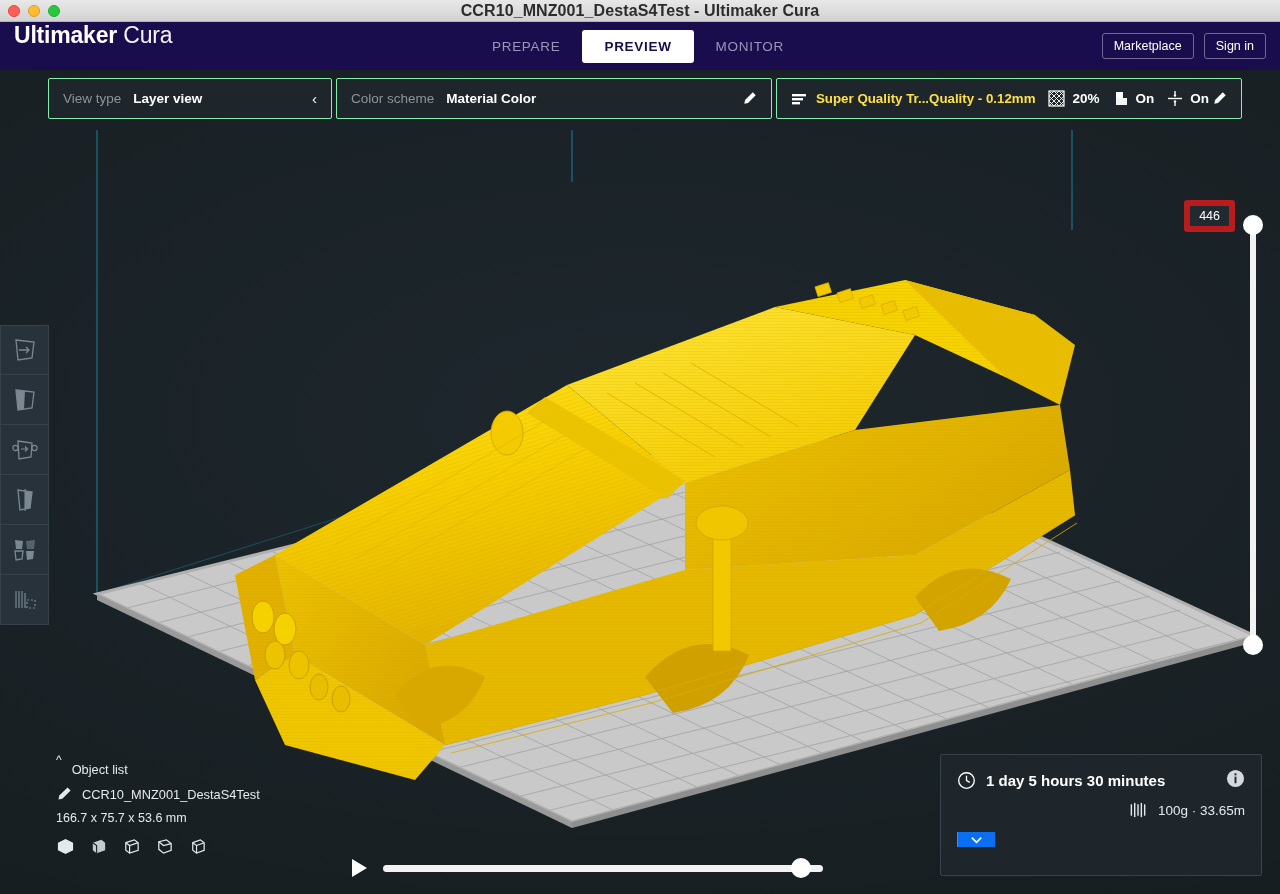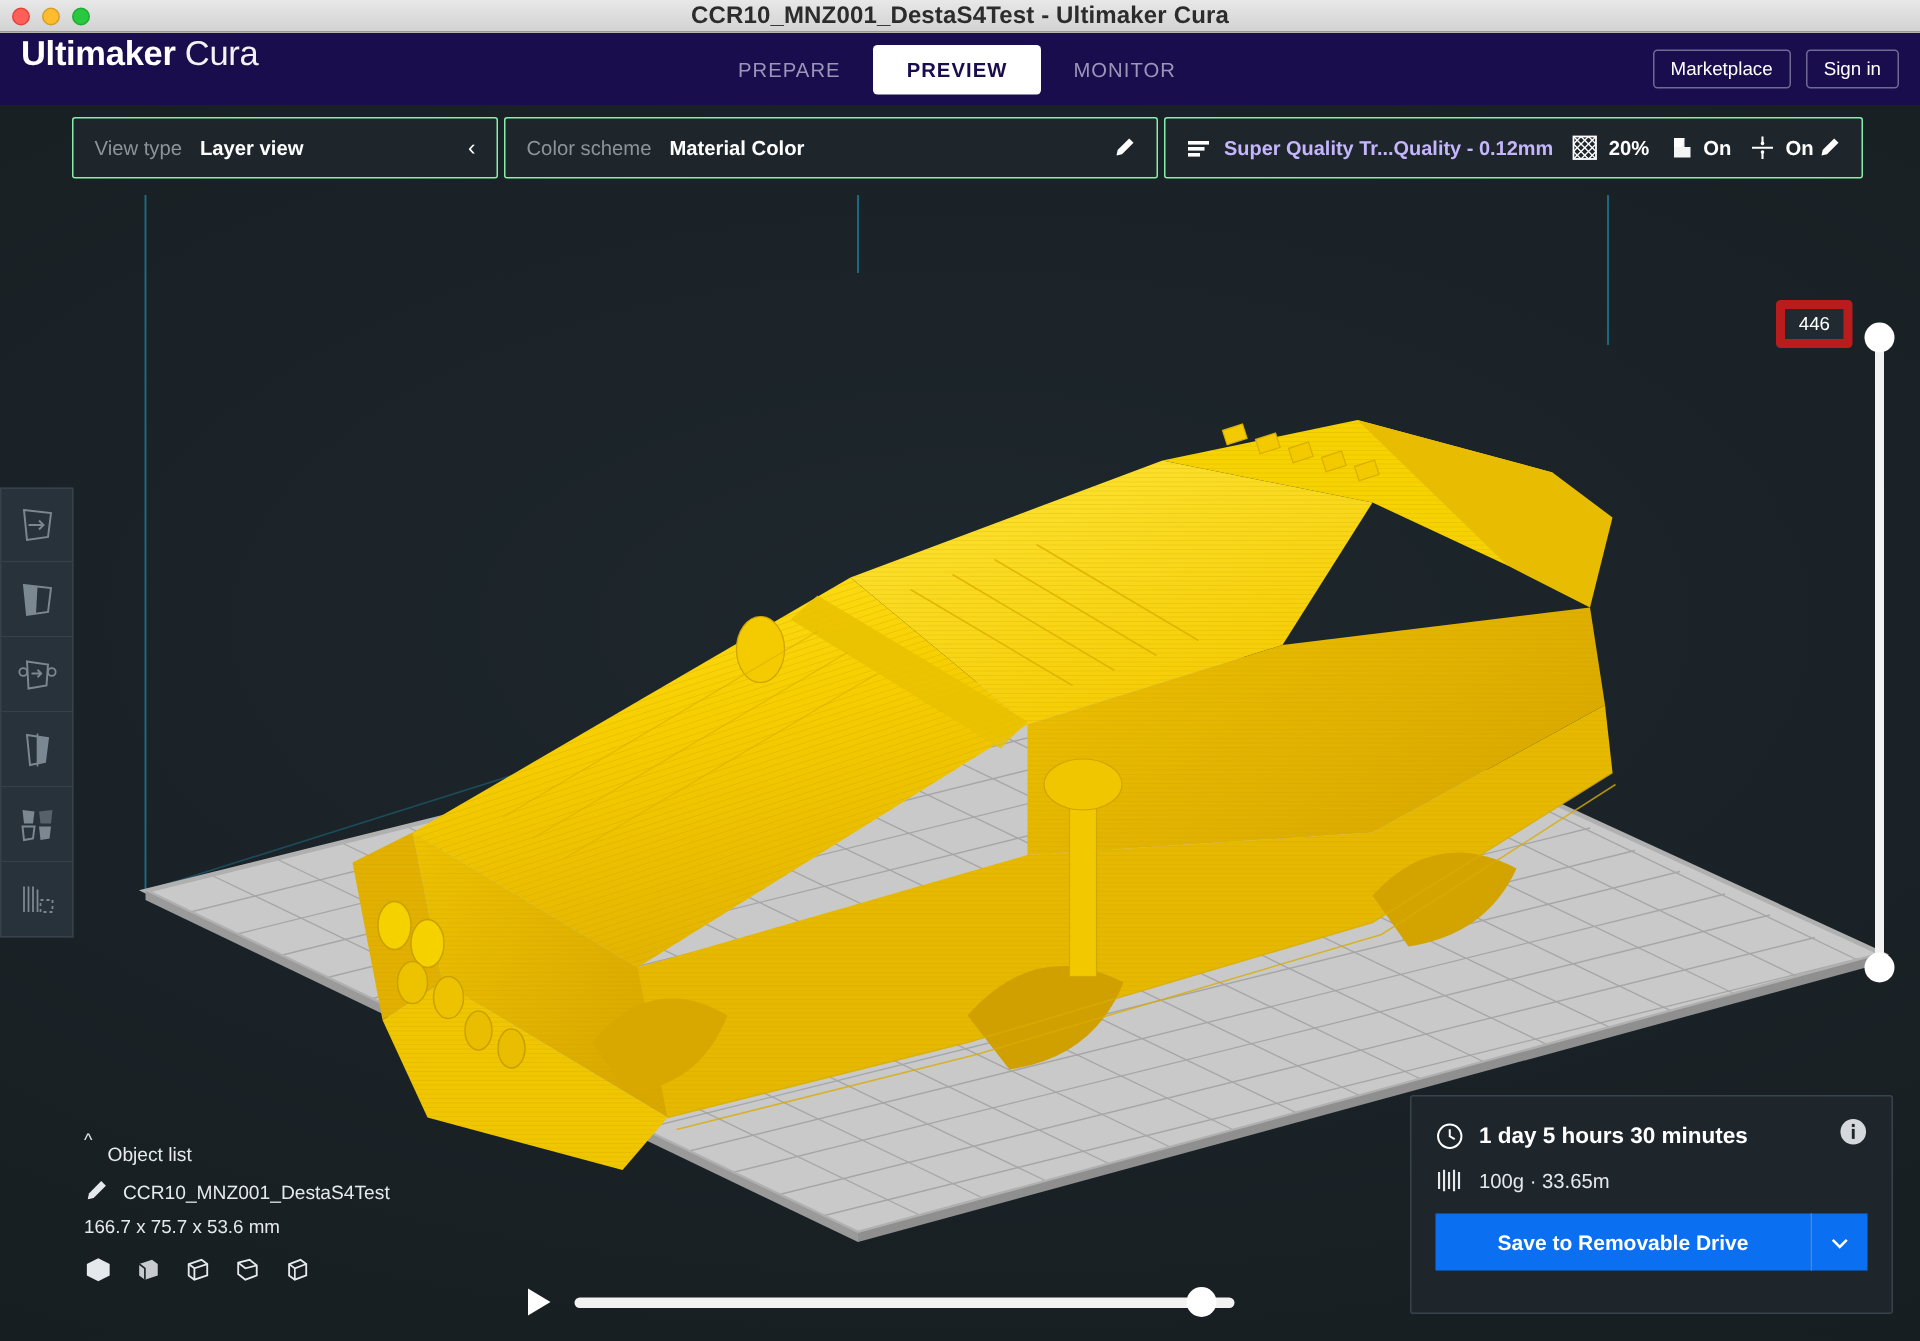--- a/index.html
+++ b/index.html
@@ -60,21 +60,21 @@
   .vb-value { color: #ffffff; font-size: 13.5px; font-weight: bold; }
   .vb-panel.viewtype { width: 284px; justify-content: flex-start; }
   .vb-panel.colorscheme { width: 436px; justify-content: space-between; }
   .vb-panel.settings { width: 466px; gap: 0; }
   .chev-left { margin-left: auto; color: #ffffff; font-size: 15px; line-height: 1; }
   .pencil { margin-left: auto; width: 15px; height: 15px; }
 
   .set-item { display: flex; align-items: center; gap: 7px; }
   .set-text { font-size: 13.5px; color: #ffffff; font-weight: bold; }
   .set-gap { width: 13px; }
-  .profile-name { font-size: 13.3px; color: #c4b5fd; font-weight: bold; white-space: nowrap; }
+  .profile-name { font-size: 13.3px; color: #fde047; font-weight: bold; white-space: nowrap; }
 
   
   .viewport {
     position: absolute; top: 70px; left: 0; width: 1280px; height: 824px;
     background: radial-gradient(ellipse 120% 90% at 50% 42%, #1e272d 0%, #182024 60%, #141b1f 100%);
     overflow: hidden;
   }
   .car-svg { position: absolute; left: 215px; top: 155px; }
 
   
@@ -121,21 +121,21 @@
 
   
   .infopanel {
     position: absolute; right: 18px; bottom: 18px; width: 322px;
     background: #1e262c; border: 1px solid #39434b; border-radius: 2px;
     padding: 14px 16px 28px 16px; z-index: 30; margin-left: 21px;
   }
   .ip-time-row { display: flex; align-items: center; gap: 10px; }
   .ip-time { font-size: 15px; font-weight: bold; color: #ffffff; }
   .ip-info-icon { margin-left: auto; cursor: pointer; }
-  .ip-mat-row { display: flex; align-items: center; gap: 10px; margin-top: 9px; margin-bottom: 13px; }
+  .ip-mat-row { display: flex; align-items: center; gap: 10px; margin-top: 9px; margin-bottom: 13px; justify-content: flex-end; }
   .ip-mat { font-size: 13.5px; color: #e6e9ec; }
   .save-row { display: flex; }
   .save-btn {
     flex: 1; background: #0a6ff0; color: #ffffff; border: none;
     font-size: 14px; font-weight: bold; padding: 11px 0; cursor: pointer;
     font-family: "Liberation Sans", sans-serif;
   }
   .save-caret {
     width: 38px; background: #0a6ff0; border-left: 1px solid #3b8bf5;
     display: flex; align-items: center; justify-content: center; cursor: pointer;
@@ -521,21 +521,20 @@
           <line x1="2.5" y1="3" x2="2.5" y2="15"></line>
           <line x1="6" y1="1.5" x2="6" y2="16.5"></line>
           <line x1="9.5" y1="3" x2="9.5" y2="15"></line>
           <line x1="13" y1="1.5" x2="13" y2="16.5"></line>
           <line x1="16.5" y1="3" x2="16.5" y2="15"></line>
         </g>
       </svg>
       <span class="ip-mat">100g · 33.65m</span>
     </div>
     <div class="save-row">
-      <button class="save-btn">Save to Removable Drive</button>
       <div class="save-caret">
         <svg width="15" height="15" viewBox="0 0 16 16">
           <path d="M3 6 L8 11 L13 6" fill="none" stroke="#ffffff" stroke-width="1.8"></path>
         </svg>
       </div>
     </div>
   </div>
 
 </div>
 

